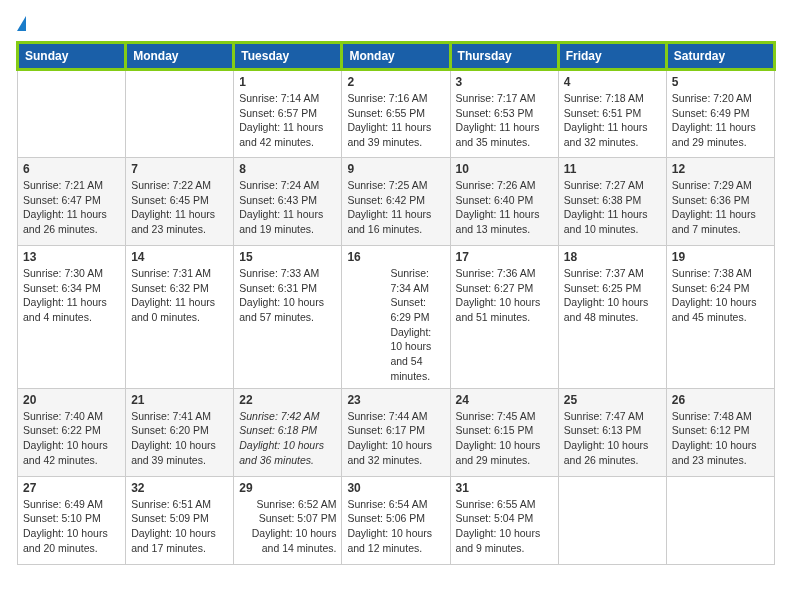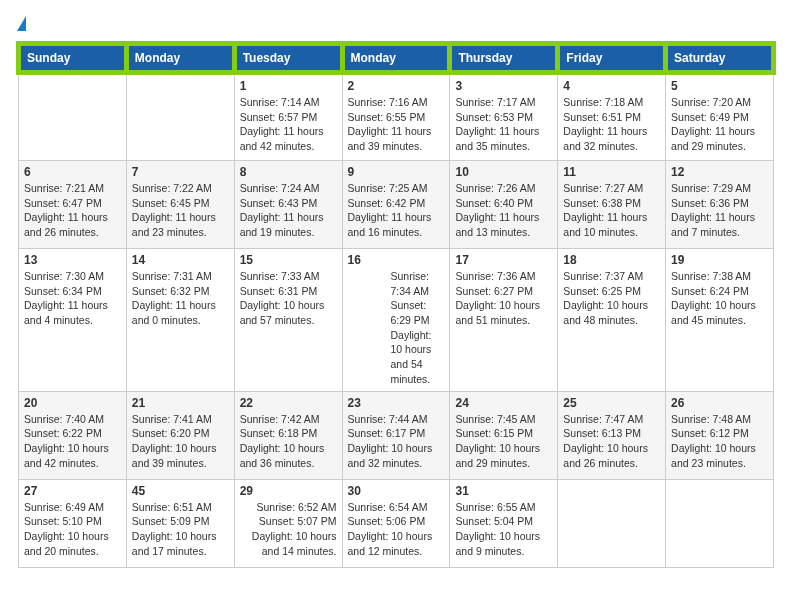--- a/index.html
+++ b/index.html
@@ -39,21 +39,21 @@
       border-collapse: collapse;
       font-size: 11px;
     }
     .calendar th {
       background-color: #1a5fa8;
       color: #fff;
       text-align: left;
       padding: 5px 6px;
       font-size: 12px;
       font-weight: bold;
-      border: 5px solid #84cc16;
+      border: 3px solid #84cc16;
     }
     .calendar td {
       border: 1px solid #ccc;
       vertical-align: top;
       padding: 4px 5px;
       width: 108px;
       min-height: 80px;
       height: 88px;
     }
     .calendar tr:nth-child(even) td {
@@ -254,21 +254,21 @@
 Daylight: 10 hours and 42 minutes.</div>
         </td>
         <td>
           <span class="day-num">21</span>
           <div class="day-info" style="white-space: pre-line;">Sunrise: 7:41 AM
 Sunset: 6:20 PM
 Daylight: 10 hours and 39 minutes.</div>
         </td>
         <td>
           <span class="day-num">22</span>
-          <div class="day-info" style="white-space: pre-line;">Sunrise: 7:42 AM
+          <div class="day-info" style="white-space: pre-line; font-style: italic;">Sunrise: 7:42 AM
 Sunset: 6:18 PM
 Daylight: 10 hours and 36 minutes.</div>
         </td>
         <td>
           <span class="day-num">23</span>
           <div class="day-info" style="white-space: pre-line;">Sunrise: 7:44 AM
 Sunset: 6:17 PM
 Daylight: 10 hours and 32 minutes.</div>
         </td>
         <td>
@@ -291,21 +291,21 @@
         </td>
       </tr>
       <tr>
         <td>
           <span class="day-num">27</span>
           <div class="day-info" style="white-space: pre-line;">Sunrise: 6:49 AM
 Sunset: 5:10 PM
 Daylight: 10 hours and 20 minutes.</div>
         </td>
         <td>
-          <span class="day-num">45</span>
+          <span class="day-num">32</span>
           <div class="day-info" style="white-space: pre-line;">Sunrise: 6:51 AM
 Sunset: 5:09 PM
 Daylight: 10 hours and 17 minutes.</div>
         </td>
         <td>
           <span class="day-num">29</span>
           <div class="day-info" style="white-space: pre-line; text-align: right;">Sunrise: 6:52 AM
 Sunset: 5:07 PM
 Daylight: 10 hours and 14 minutes.</div>
         </td>

